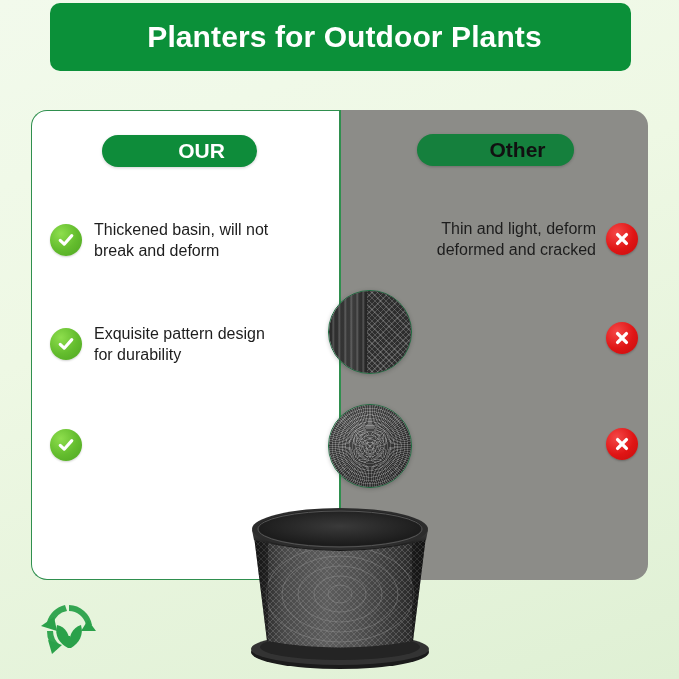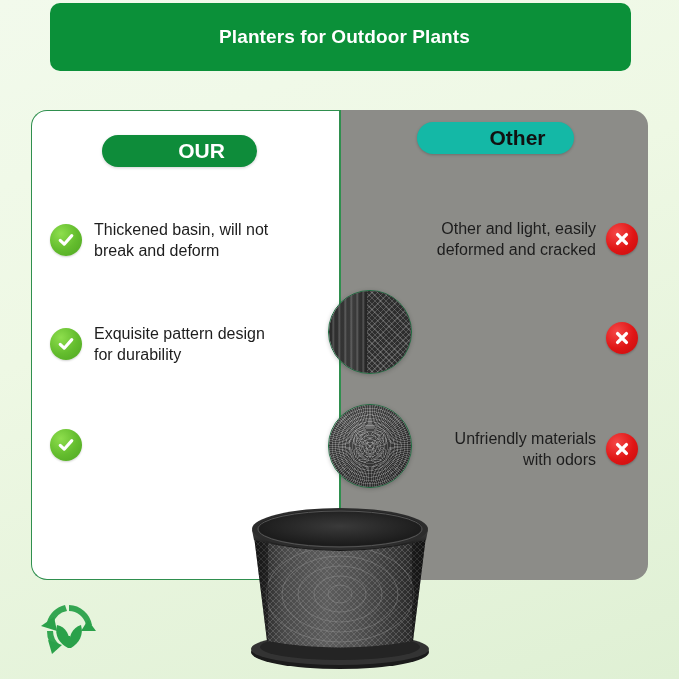--- a/index.html
+++ b/index.html
@@ -24,21 +24,21 @@
     width: 581px;
     height: 68px;
     background: #0b9039;
     border-radius: 10px;
     display: flex;
     align-items: center;
     justify-content: center;
   }
   .header-title {
     color: #ffffff;
-    font-size: 19px;
+    font-size: 30px;
     font-weight: bold;
     letter-spacing: 0.1px;
     white-space: nowrap;
     margin-left: 8px;
   }
 
   
   .panels {
     position: absolute;
     left: 31px;
@@ -94,23 +94,23 @@
   .pill-our {
     left: 70px;
     top: 24px;
     width: 155px;
     background: #0e8c3a;
     color: #ffffff;
     box-shadow: 0 1px 3px rgba(0,0,0,0.18);
   }
   .pill-other {
     left: 77px;
-    top: 12px;
+    top: 24px;
     width: 157px;
-    background: #14b8a6;
+    background: #15803d;
     color: #111111;
     box-shadow: 0 1px 3px rgba(0,0,0,0.22);
   }
 
   
   .feat-row {
     position: absolute;
     display: flex;
     align-items: center;
   }
@@ -275,40 +275,38 @@
       </span>
     </div>
   </div>
 
   <div class="panel-other">
     <div class="pill pill-other">
       <span>Other</span>
     </div>
 
     <div class="feat-row feat-right row-y-1">
-      <span class="feat-text">Other and light, easily
+      <span class="feat-text">Thin and light, deform
 deformed and cracked</span>
       <span class="badge-icon badge-cross">
         <svg width="20" height="20" viewBox="0 0 20 20" aria-hidden="true">
           <path d="M5.6 5.6 L14.4 14.4 M14.4 5.6 L5.6 14.4" stroke="#ffffff" stroke-width="3.4" stroke-linecap="round" fill="none"></path>
         </svg>
       </span>
     </div>
 
     <div class="feat-row feat-right row-y-2">
       <span class="badge-icon badge-cross">
         <svg width="20" height="20" viewBox="0 0 20 20" aria-hidden="true">
           <path d="M5.6 5.6 L14.4 14.4 M14.4 5.6 L5.6 14.4" stroke="#ffffff" stroke-width="3.4" stroke-linecap="round" fill="none"></path>
         </svg>
       </span>
     </div>
 
     <div class="feat-row feat-right row-y-3">
-      <span class="feat-text">Unfriendly materials
-with odors</span>
       <span class="badge-icon badge-cross">
         <svg width="20" height="20" viewBox="0 0 20 20" aria-hidden="true">
           <path d="M5.6 5.6 L14.4 14.4 M14.4 5.6 L5.6 14.4" stroke="#ffffff" stroke-width="3.4" stroke-linecap="round" fill="none"></path>
         </svg>
       </span>
     </div>
   </div>
 
   <div class="panel-divider"></div>
 

